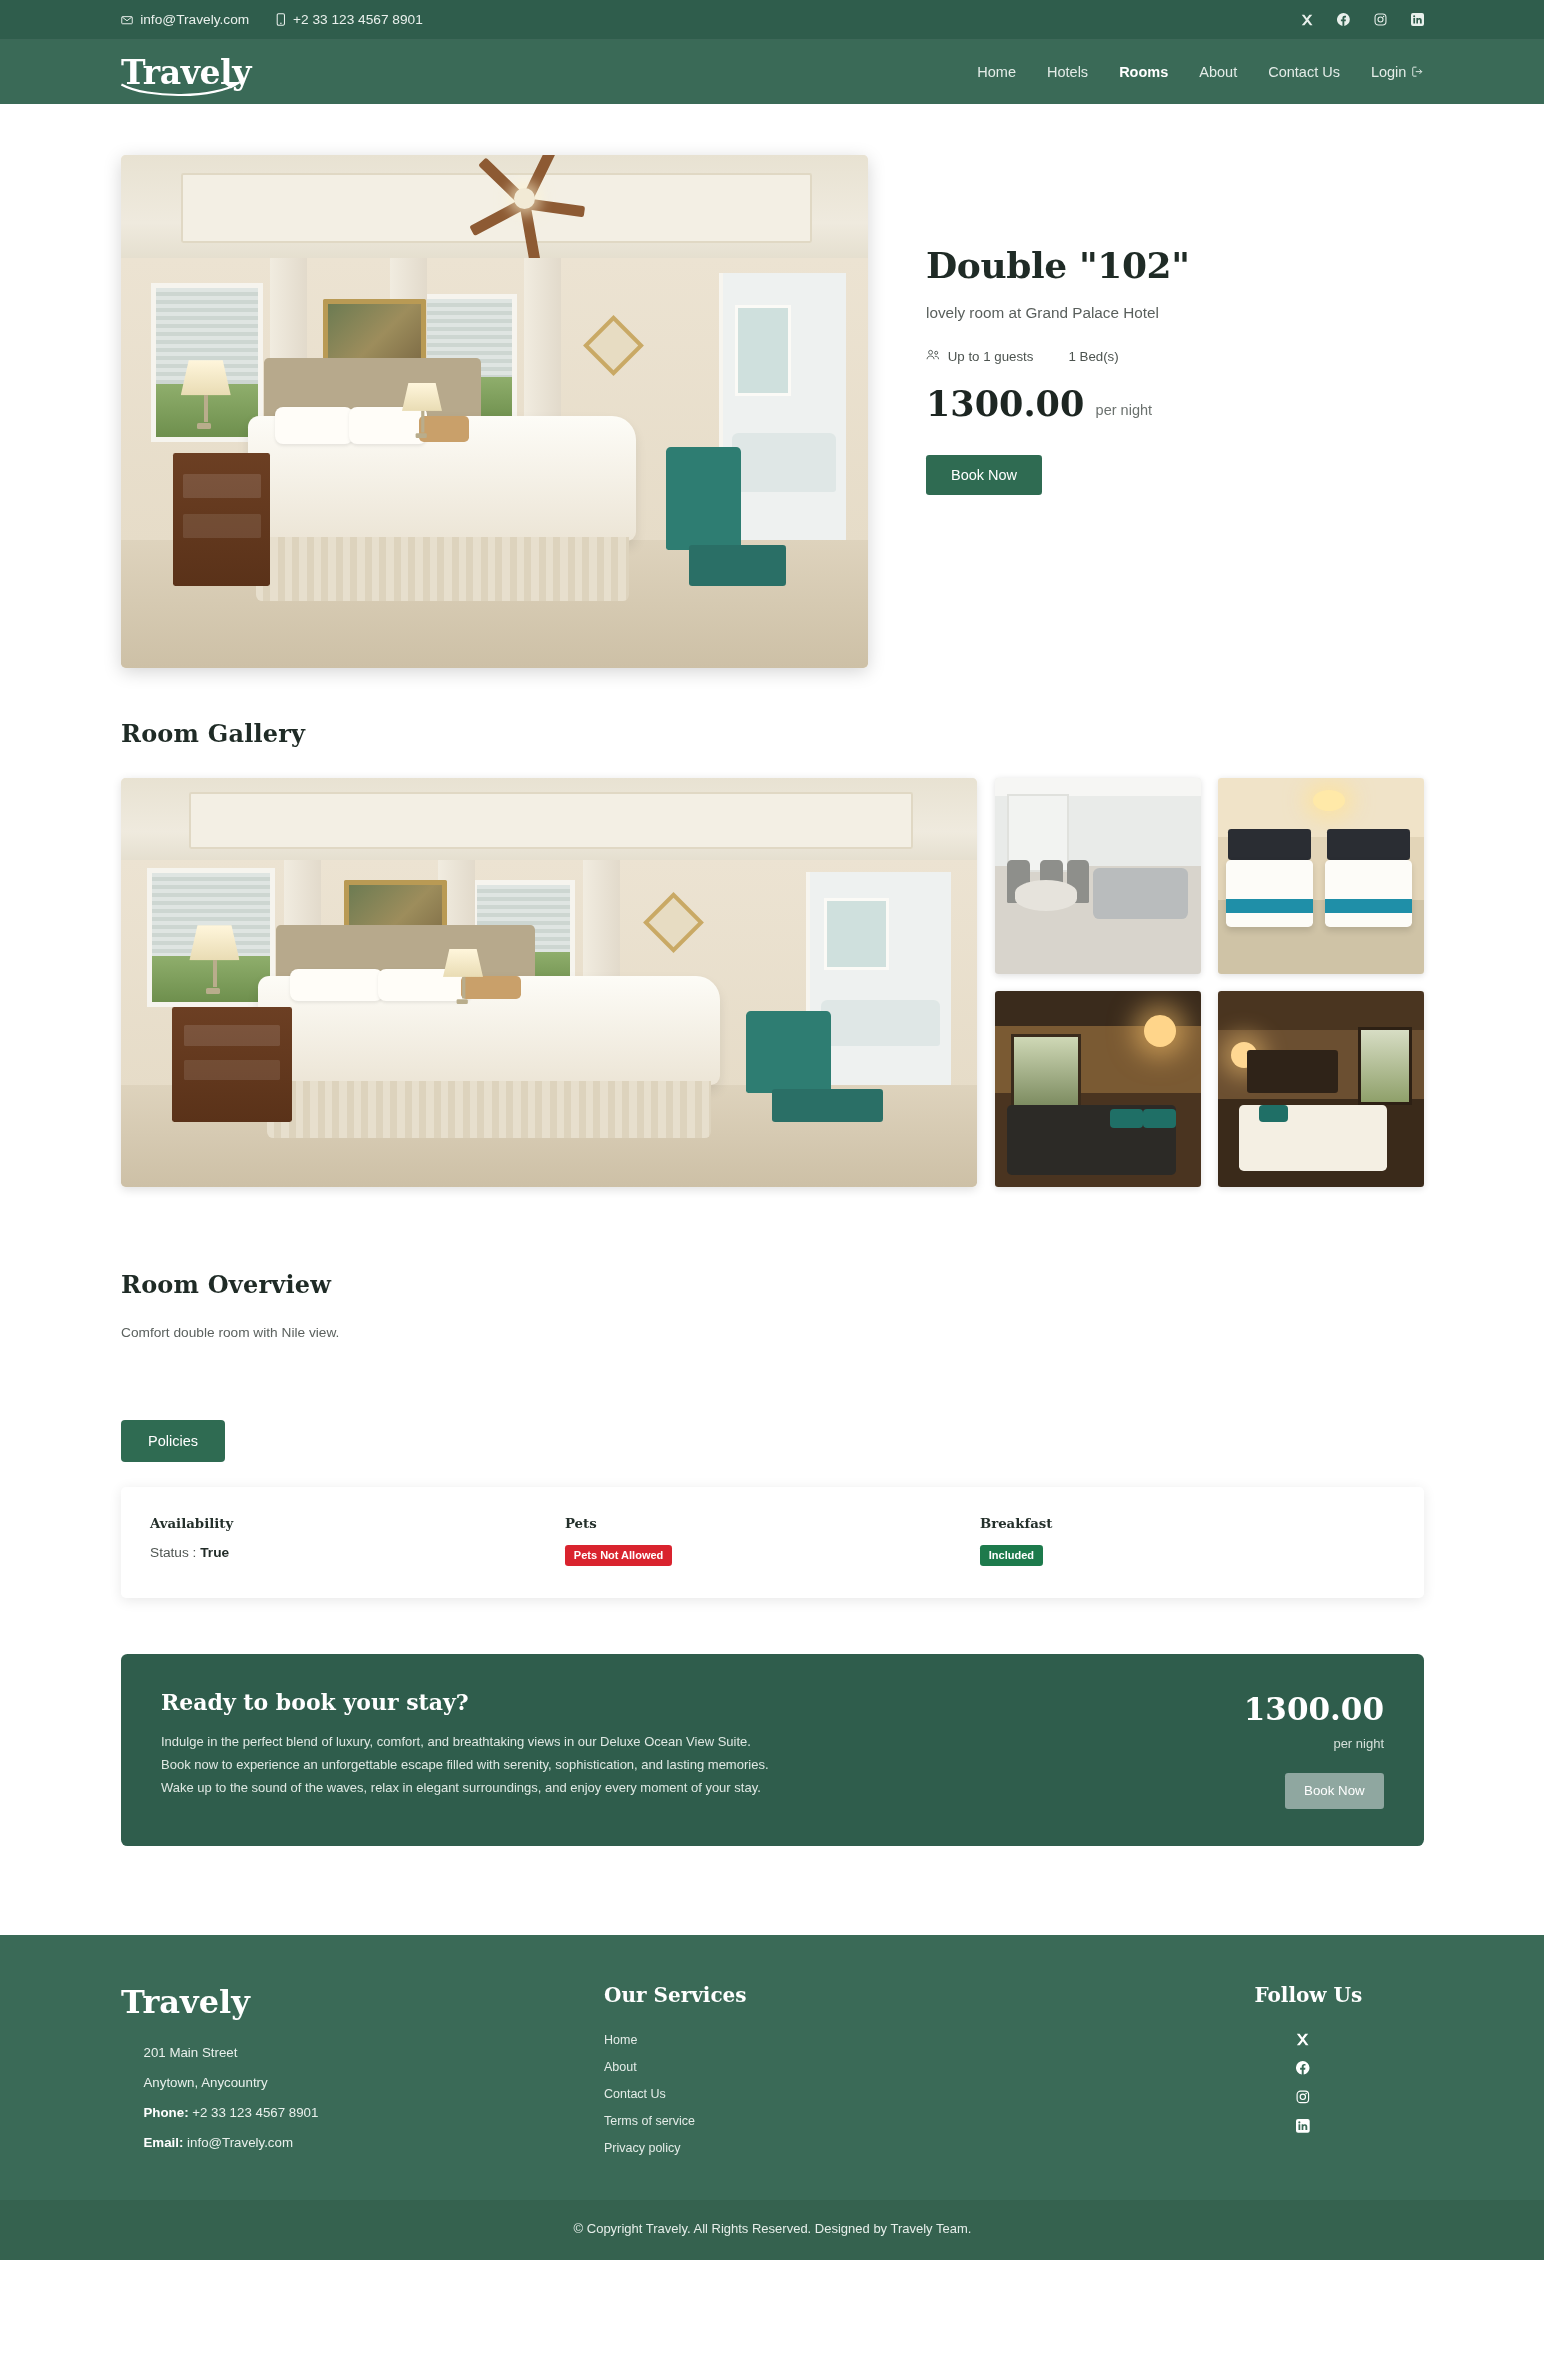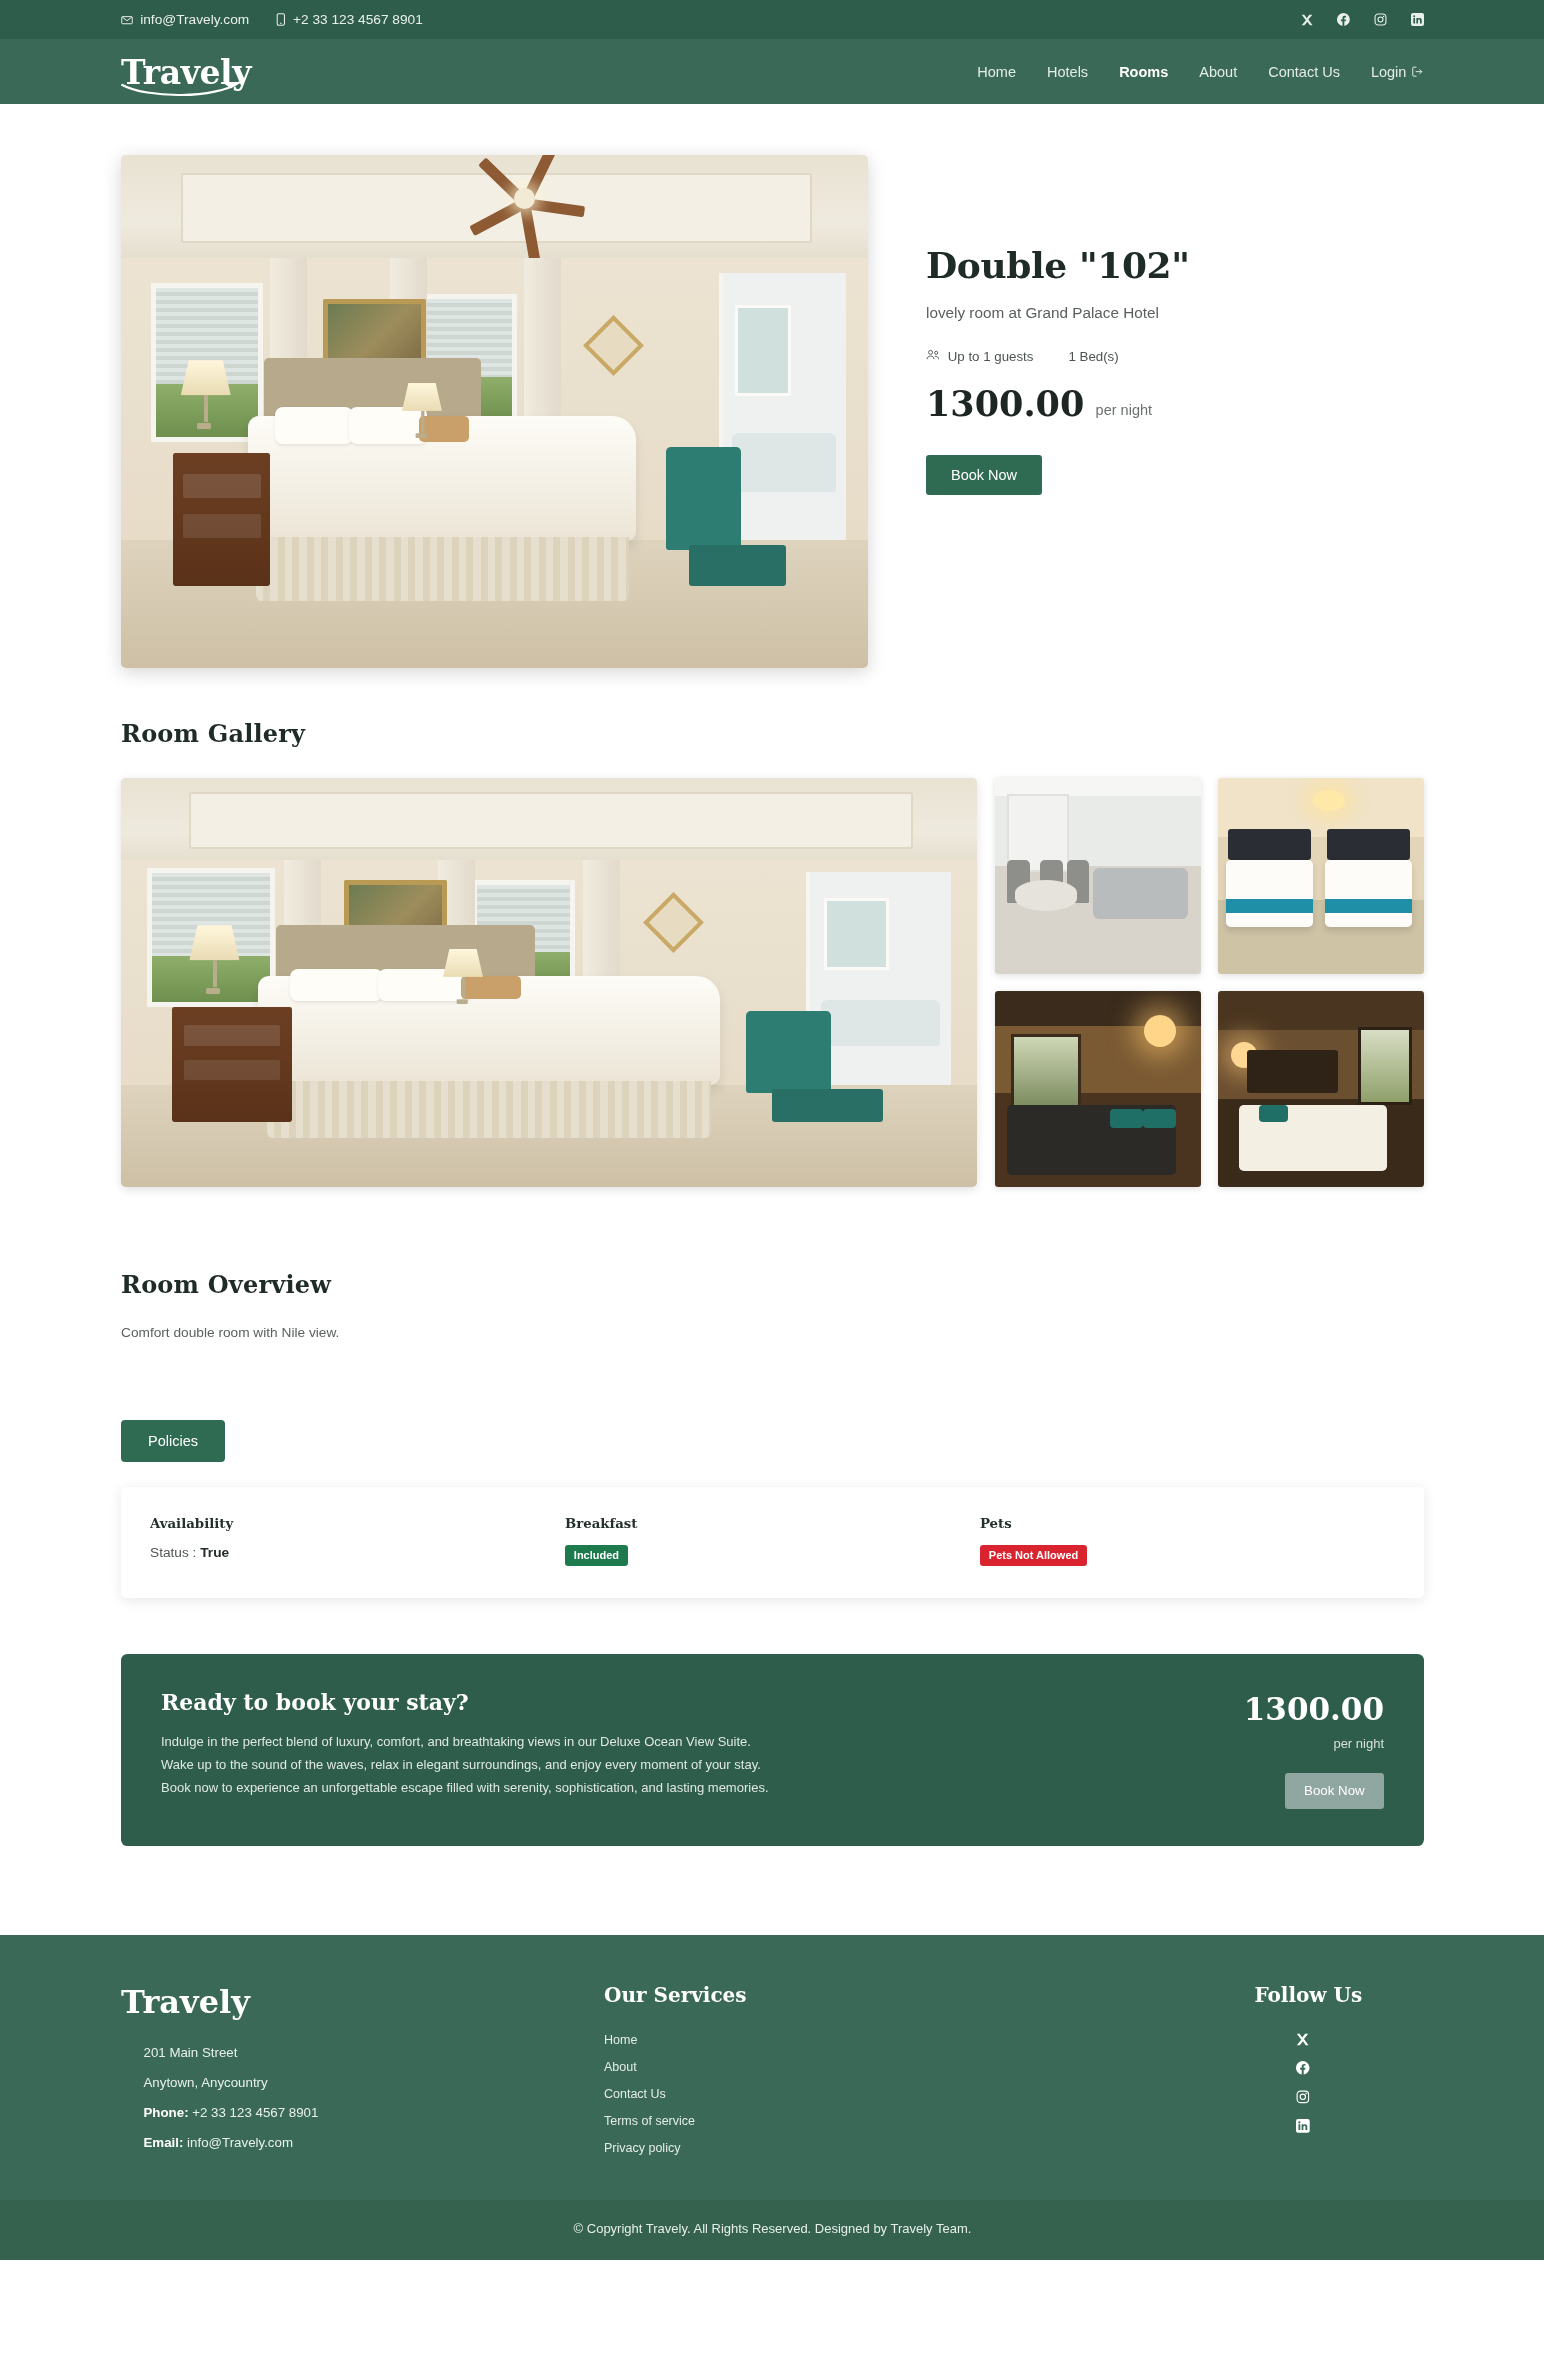--- a/index.html
+++ b/index.html
@@ -643,36 +643,36 @@
     </div>
 
     <div class="panel">
       <div class="panel-col">
         <div class="panel-label">Availability</div>
         <div class="panel-value">
           <span>Status : </span><b>True</b>
         </div>
       </div>
       <div class="panel-col">
+        <div class="panel-label">Pets</div>
+        <span class="badge red">Pets Not Allowed</span>
+      </div>
+      <div class="panel-col">
         <div class="panel-label">Breakfast</div>
         <span class="badge green">Included</span>
-      </div>
-      <div class="panel-col">
-        <div class="panel-label">Pets</div>
-        <span class="badge red">Pets Not Allowed</span>
       </div>
     </div>
 
     <div class="cta">
       <div class="cta-left">
         <div class="cta-title">Ready to book your stay?</div>
         <div class="cta-text">
           <div>Indulge in the perfect blend of luxury, comfort, and breathtaking views in our Deluxe Ocean View Suite.</div>
+          <div>Book now to experience an unforgettable escape filled with serenity, sophistication, and lasting memories.</div>
           <div>Wake up to the sound of the waves, relax in elegant surroundings, and enjoy every moment of your stay.</div>
-          <div>Book now to experience an unforgettable escape filled with serenity, sophistication, and lasting memories.</div>
         </div>
       </div>
       <div class="cta-right">
         <div class="cta-price">1300.00</div>
         <div class="cta-unit">per night</div>
         <button class="cta-btn">Book Now</button>
       </div>
     </div>
 
     <div class="spacer"></div>

